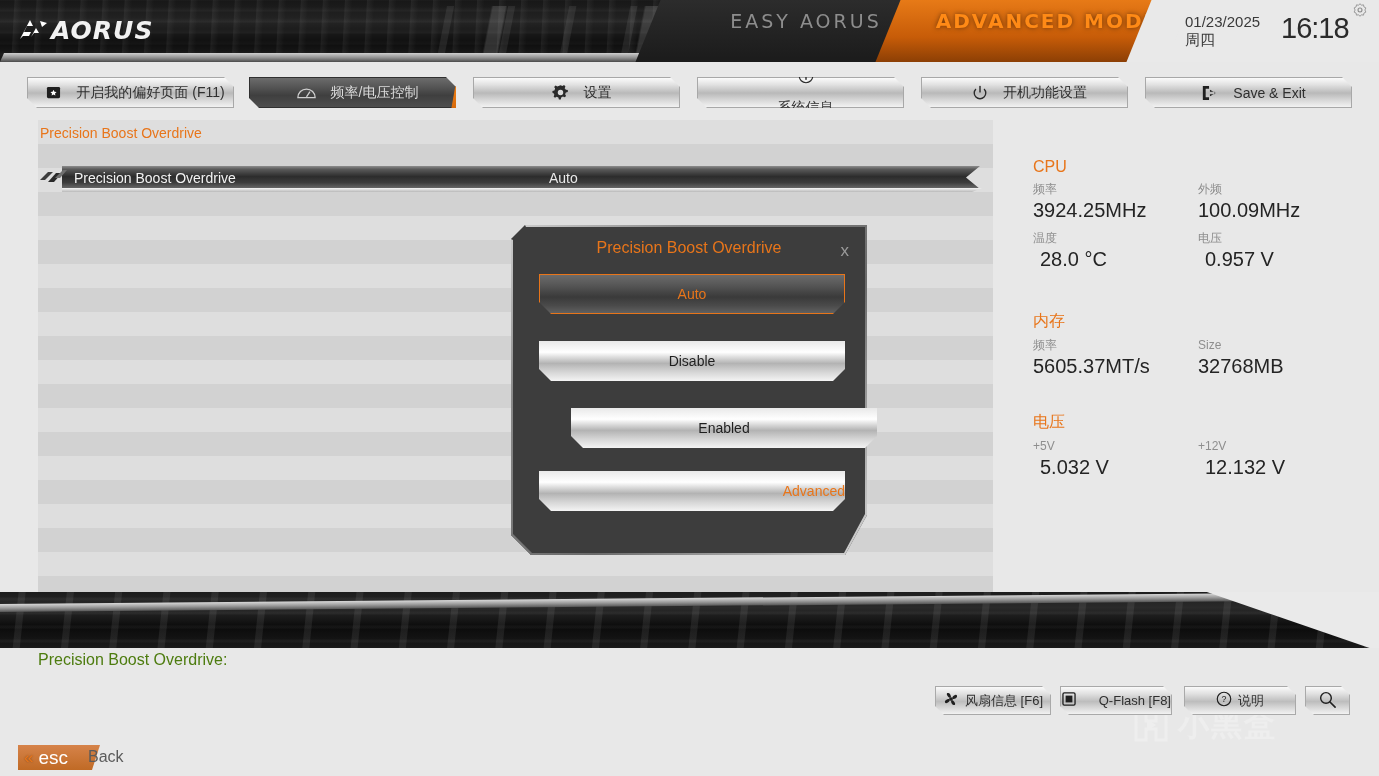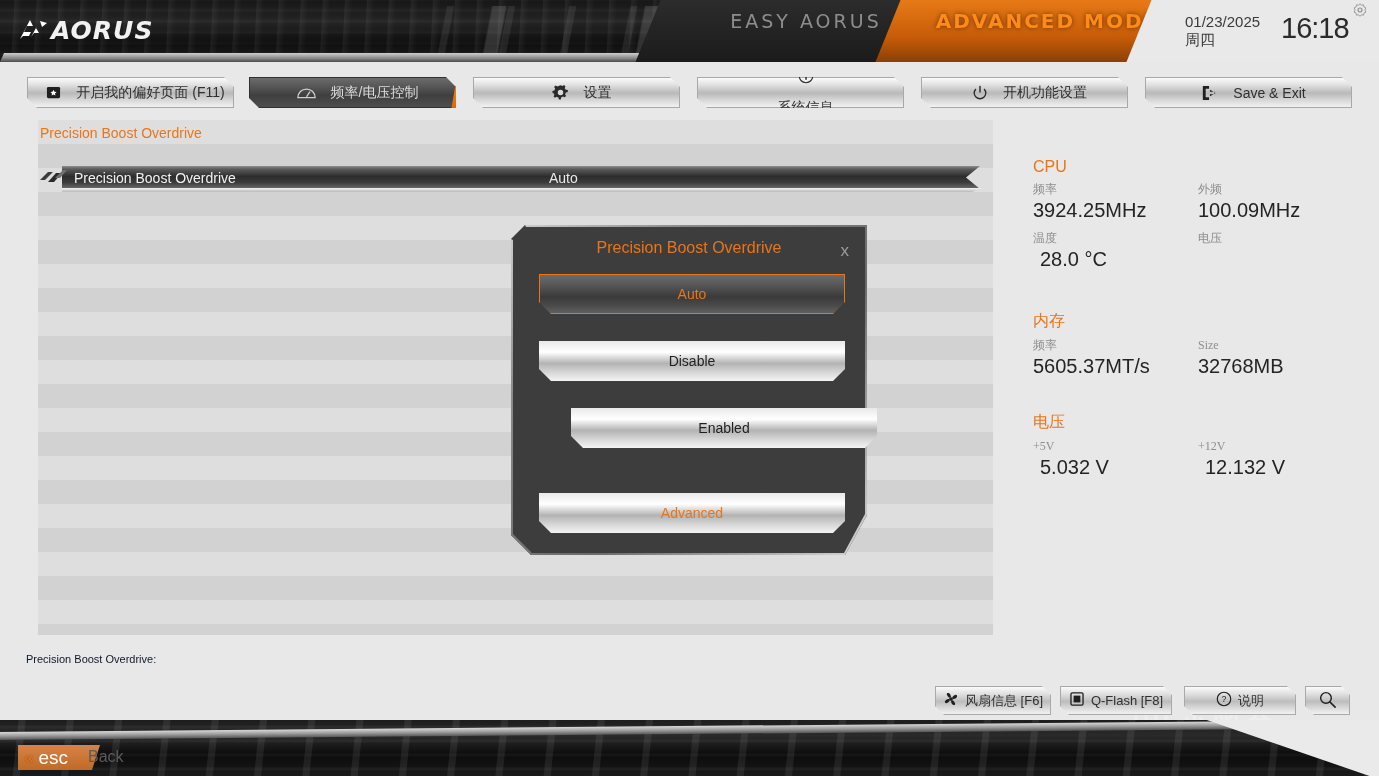--- a/index.html
+++ b/index.html
@@ -2,21 +2,21 @@
 <html><head>
 <meta charset="utf-8">
 <style>
   * { box-sizing: border-box; margin: 0; padding: 0; }
   html, body {
     width: 1379px; height: 776px;
     background: #e8e8e8;
     font-family: "Liberation Sans", "DejaVu Sans", sans-serif;
     overflow: hidden;
   }
-  #app { position: relative; width: 1379px; height: 776px; }
+  #app { position: relative; width: 1379px; height: 648px; }
 
   
   .topbar {
     position: absolute; left: 0; top: 0; width: 1379px; height: 62px;
     background: #111;
     overflow: hidden;
   }
   .topbar-streaks {
     position: absolute; left: 0; top: 0; width: 1190px; height: 62px;
     background:
@@ -131,32 +131,32 @@
     position: absolute; left: 24px; top: 22px; width: 920px; height: 4px;
     background: linear-gradient(180deg,#f4f4f4,#b9b9b9);
     clip-path: polygon(0 0, 100% 0, calc(100% - 10px) 100%, 0 100%);
   }
   .sel-arrow { position: absolute; left: 0px; top: 2px; width: 30px; height: 20px; }
   .sel-label { position: absolute; left: 74px; top: 170px; font-size: 14px; color: #f3f3f3; }
   .sel-value { position: absolute; left: 549px; top: 170px; font-size: 14px; color: #e9e9e9; }
 
   
   .help {
-    position: absolute; left: 26px; top: 650px; width: 900px;
-    font-size: 11px; color: #0f172a; line-height: 19px;
+    position: absolute; left: 38px; top: 650px; width: 900px;
+    font-size: 16px; color: #4d7c0f; line-height: 19px;
   }
   .help .l2 { text-indent: 8px; }
 
   
   .sidebar { position: absolute; left: 1000px; top: 114px; width: 379px; height: 560px; background: #e8e8e8; }
   .sb-group { position: absolute; left: 33px; width: 330px; }
   .sb-head { font-size: 16px; color: #e8751a; margin-bottom: 5px; }
   .sb-grid { display: flex; flex-wrap: wrap; }
   .sb-cell { width: 50%; margin-bottom: 7px; }
-  .sb-k { font-size: 12px; color: #8e8e8e; line-height: 16px; font-family: Liberation Serif, serif; }
+  .sb-k { font-size: 12px; color: #8e8e8e; line-height: 16px; }
   .sb-v { font-size: 20px; color: #242424; line-height: 26px; }
   .sb-v.ind { padding-left: 7px; }
 
   
   .dialog {
     position: absolute; left: 511px; top: 225px; width: 356px; height: 330px;
     background: #3d3d3d;
     clip-path: polygon(14px 0, 100% 0, 100% 290px, 334px 100%, 20px 100%, 0 310px, 0 14px);
     box-shadow: 4px 6px 14px rgba(0,0,0,.45);
   }
@@ -396,20 +396,21 @@
         <div class="sb-cell">
           <div class="sb-k">外频</div>
           <div class="sb-v">100.09MHz</div>
         </div>
         <div class="sb-cell">
           <div class="sb-k">温度</div>
           <div class="sb-v ind">28.0 °C</div>
         </div>
         <div class="sb-cell">
           <div class="sb-k">电压</div>
+          <div class="sb-v ind">0.957 V</div>
         </div>
       </div>
     </div>
 
     <div class="sb-group" style="top:197px;">
       <div class="sb-head">内存</div>
       <div class="sb-grid">
         <div class="sb-cell">
           <div class="sb-k">频率</div>
           <div class="sb-v">5605.37MT/s</div>
@@ -444,21 +445,21 @@
 
     <div class="dlg-opt selected" style="top:49px;">
       <span>Auto</span>
     </div>
     <div class="dlg-opt silver" style="top:116px;">
       <span>Disable</span>
     </div>
     <div class="dlg-opt silver" style="top:183px;margin-left:32px;">
       <span>Enabled</span>
     </div>
-    <div class="dlg-opt silver accent" style="top:268px;">
+    <div class="dlg-opt silver accent" style="top:246px;justify-content:flex-end;">
       <span>Advanced</span>
     </div>
   </div>
 
   <div class="watermark">
     <svg width="42" height="42" viewBox="0 0 42 42">
       <path d="M6 6h10v11h10V6h10v30H26V25H16v11H6z" fill="none" stroke="#f2f2f2" stroke-width="3.2"></path>
       <path d="M17 15l9 6-9 6z" fill="#f2f2f2"></path>
     </svg>
     <span class="wm-text">小黑盒</span>
@@ -467,21 +468,21 @@
   <div class="btm-btn" style="left:935px; width:116px;">
     <span>
       <svg width="16" height="16" viewBox="0 0 18 18">
           <circle cx="9" cy="9" r="2.1" fill="#1f1f1f"></circle>
           <path d="M9 7C9 4 7 1.5 5 2.3 3.4 3 4.6 6 7.4 7.6zM11 9c3 0 5.5-2 4.7-4-.7-1.6-3.7-.4-5.3 2.4zM9 11c0 3 2 5.5 4 4.7 1.6-.7.4-3.7-2.4-5.3zM7 9c-3 0-5.5 2-4.7 4 .7 1.6 3.7.4 5.3-2.4z" fill="#1f1f1f"></path>
         </svg>
     </span>
     <span>风扇信息 [F6]</span>
   </div>
 
-  <div class="btm-btn" style="left:1060px; width:112px;">
+  <div class="btm-btn" style="left:1060px; width:112px;justify-content:space-between;">
     <span>
       <svg width="16" height="16" viewBox="0 0 18 18">
           <rect x="2.2" y="2.2" width="13.6" height="13.6" rx="1.5" fill="none" stroke="#1f1f1f" stroke-width="1.5"></rect>
           <rect x="5.2" y="5.2" width="7.6" height="7.6" fill="#1f1f1f"></rect>
         </svg>
     </span>
     <span>Q-Flash [F8]</span>
   </div>
 
   <div class="btm-btn" style="left:1184px; width:112px;">

